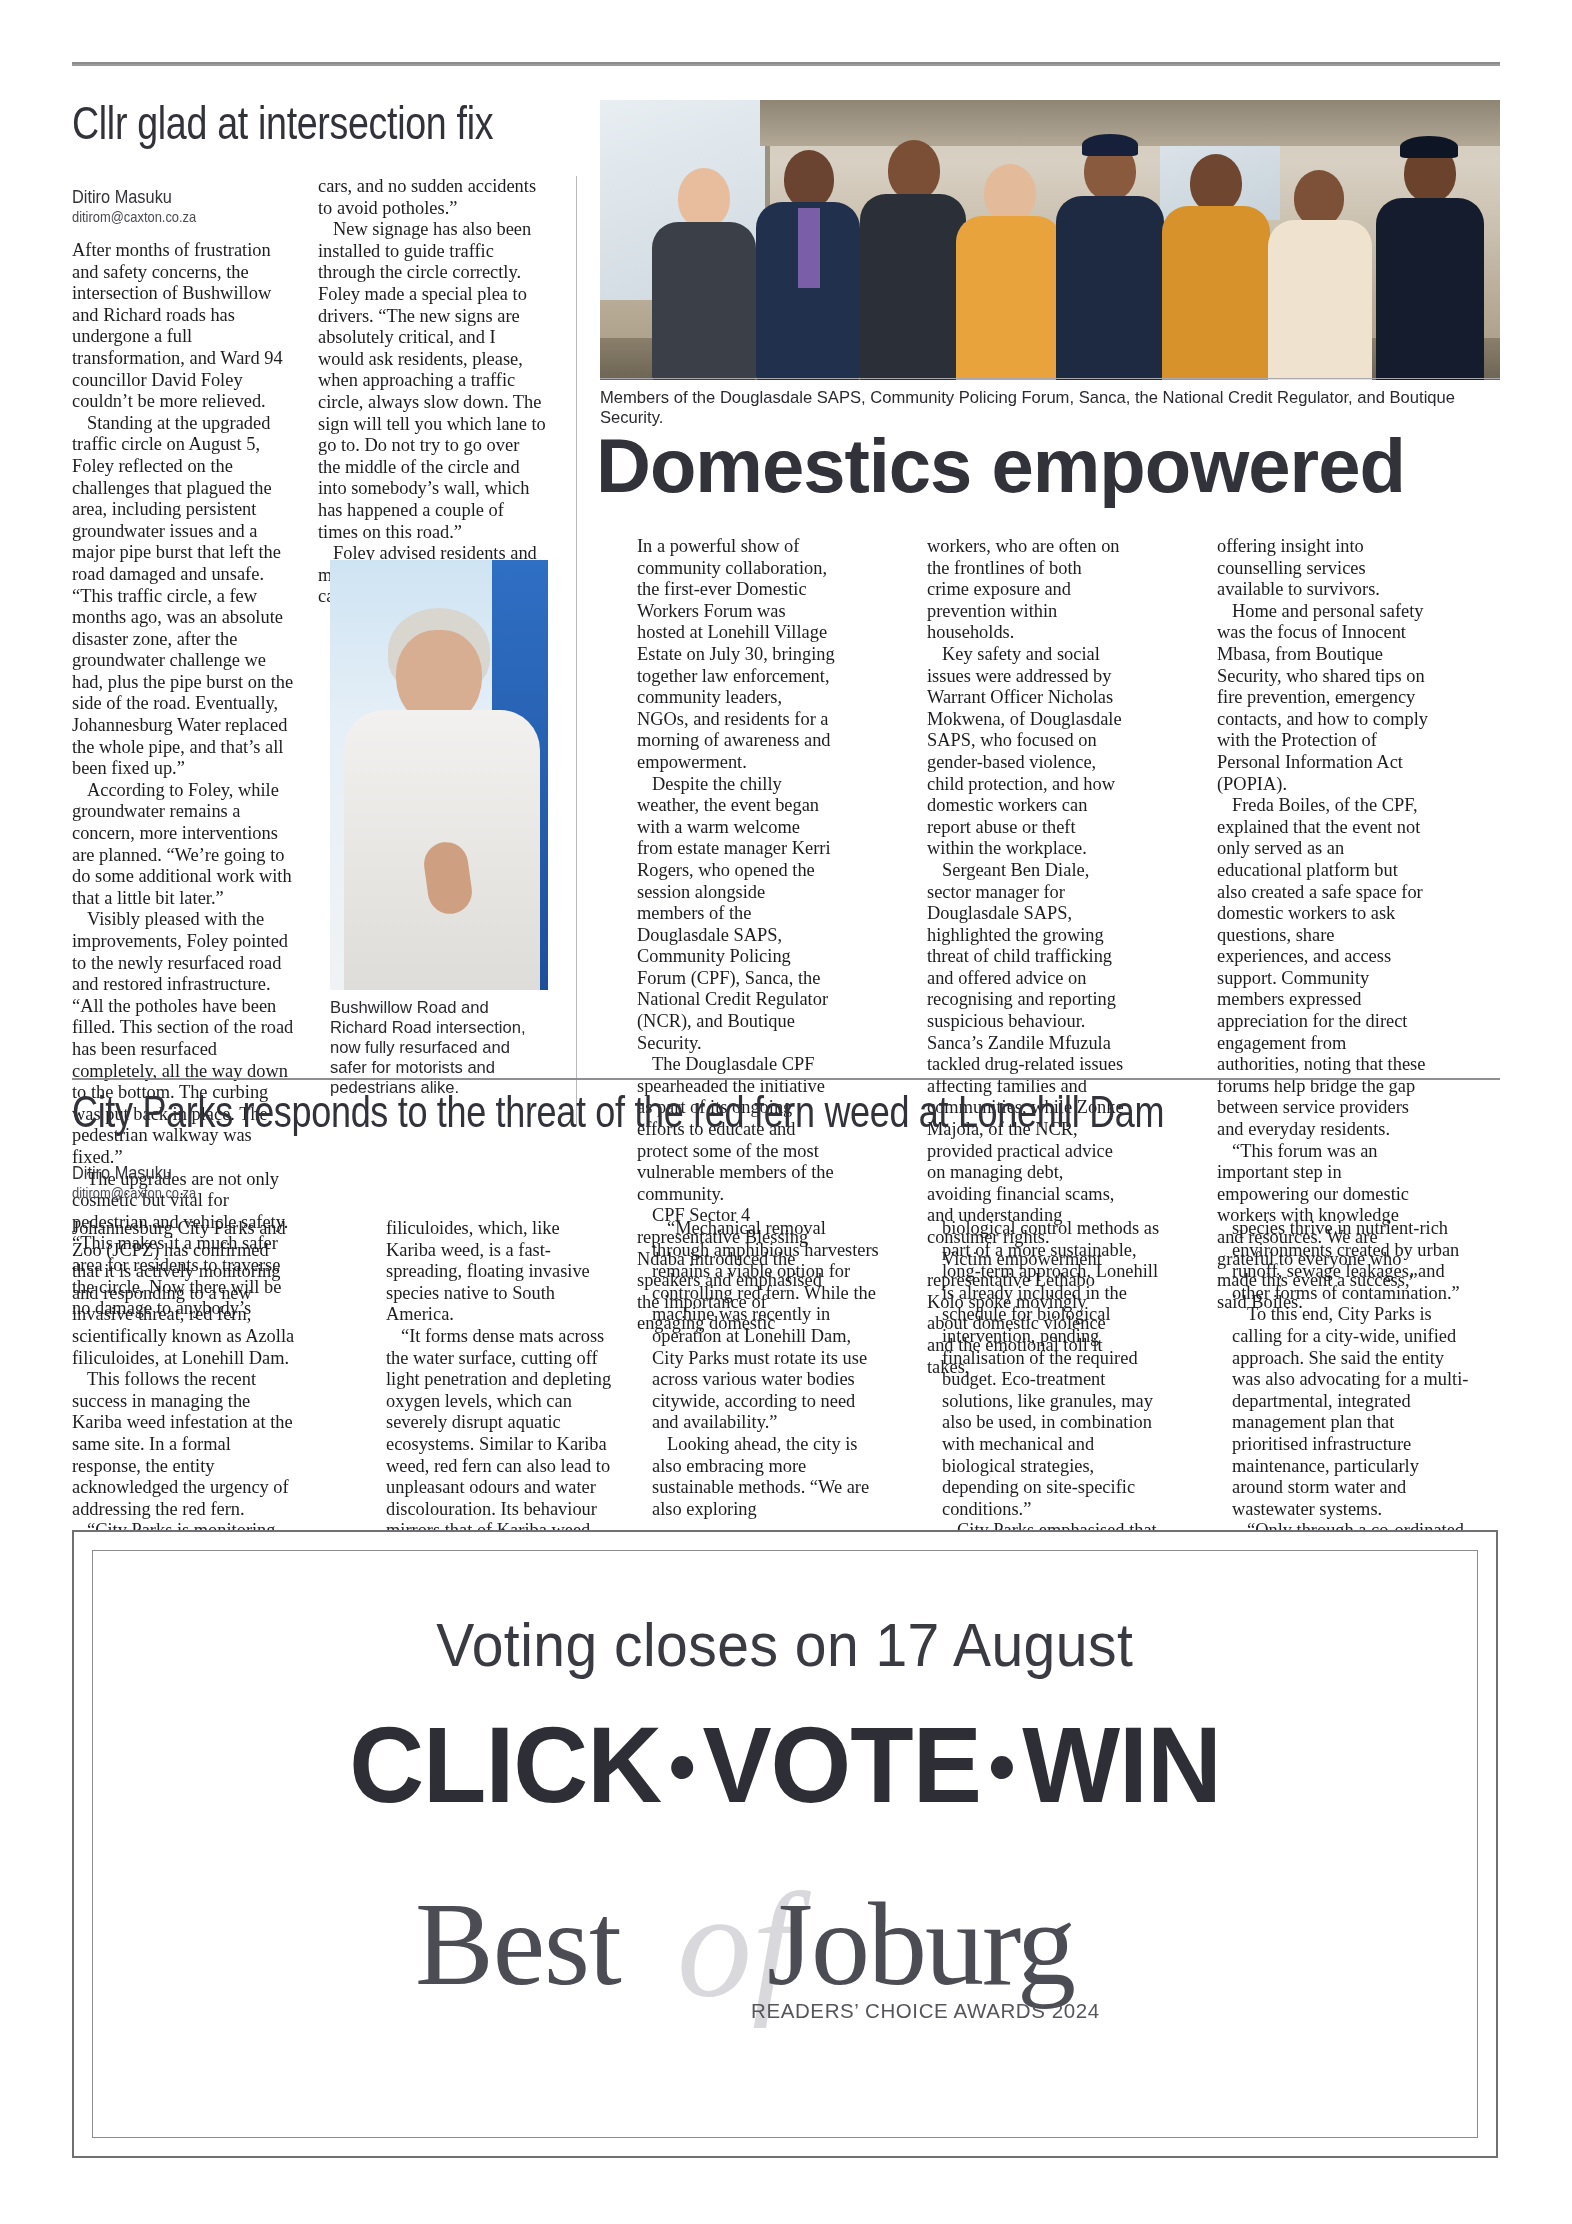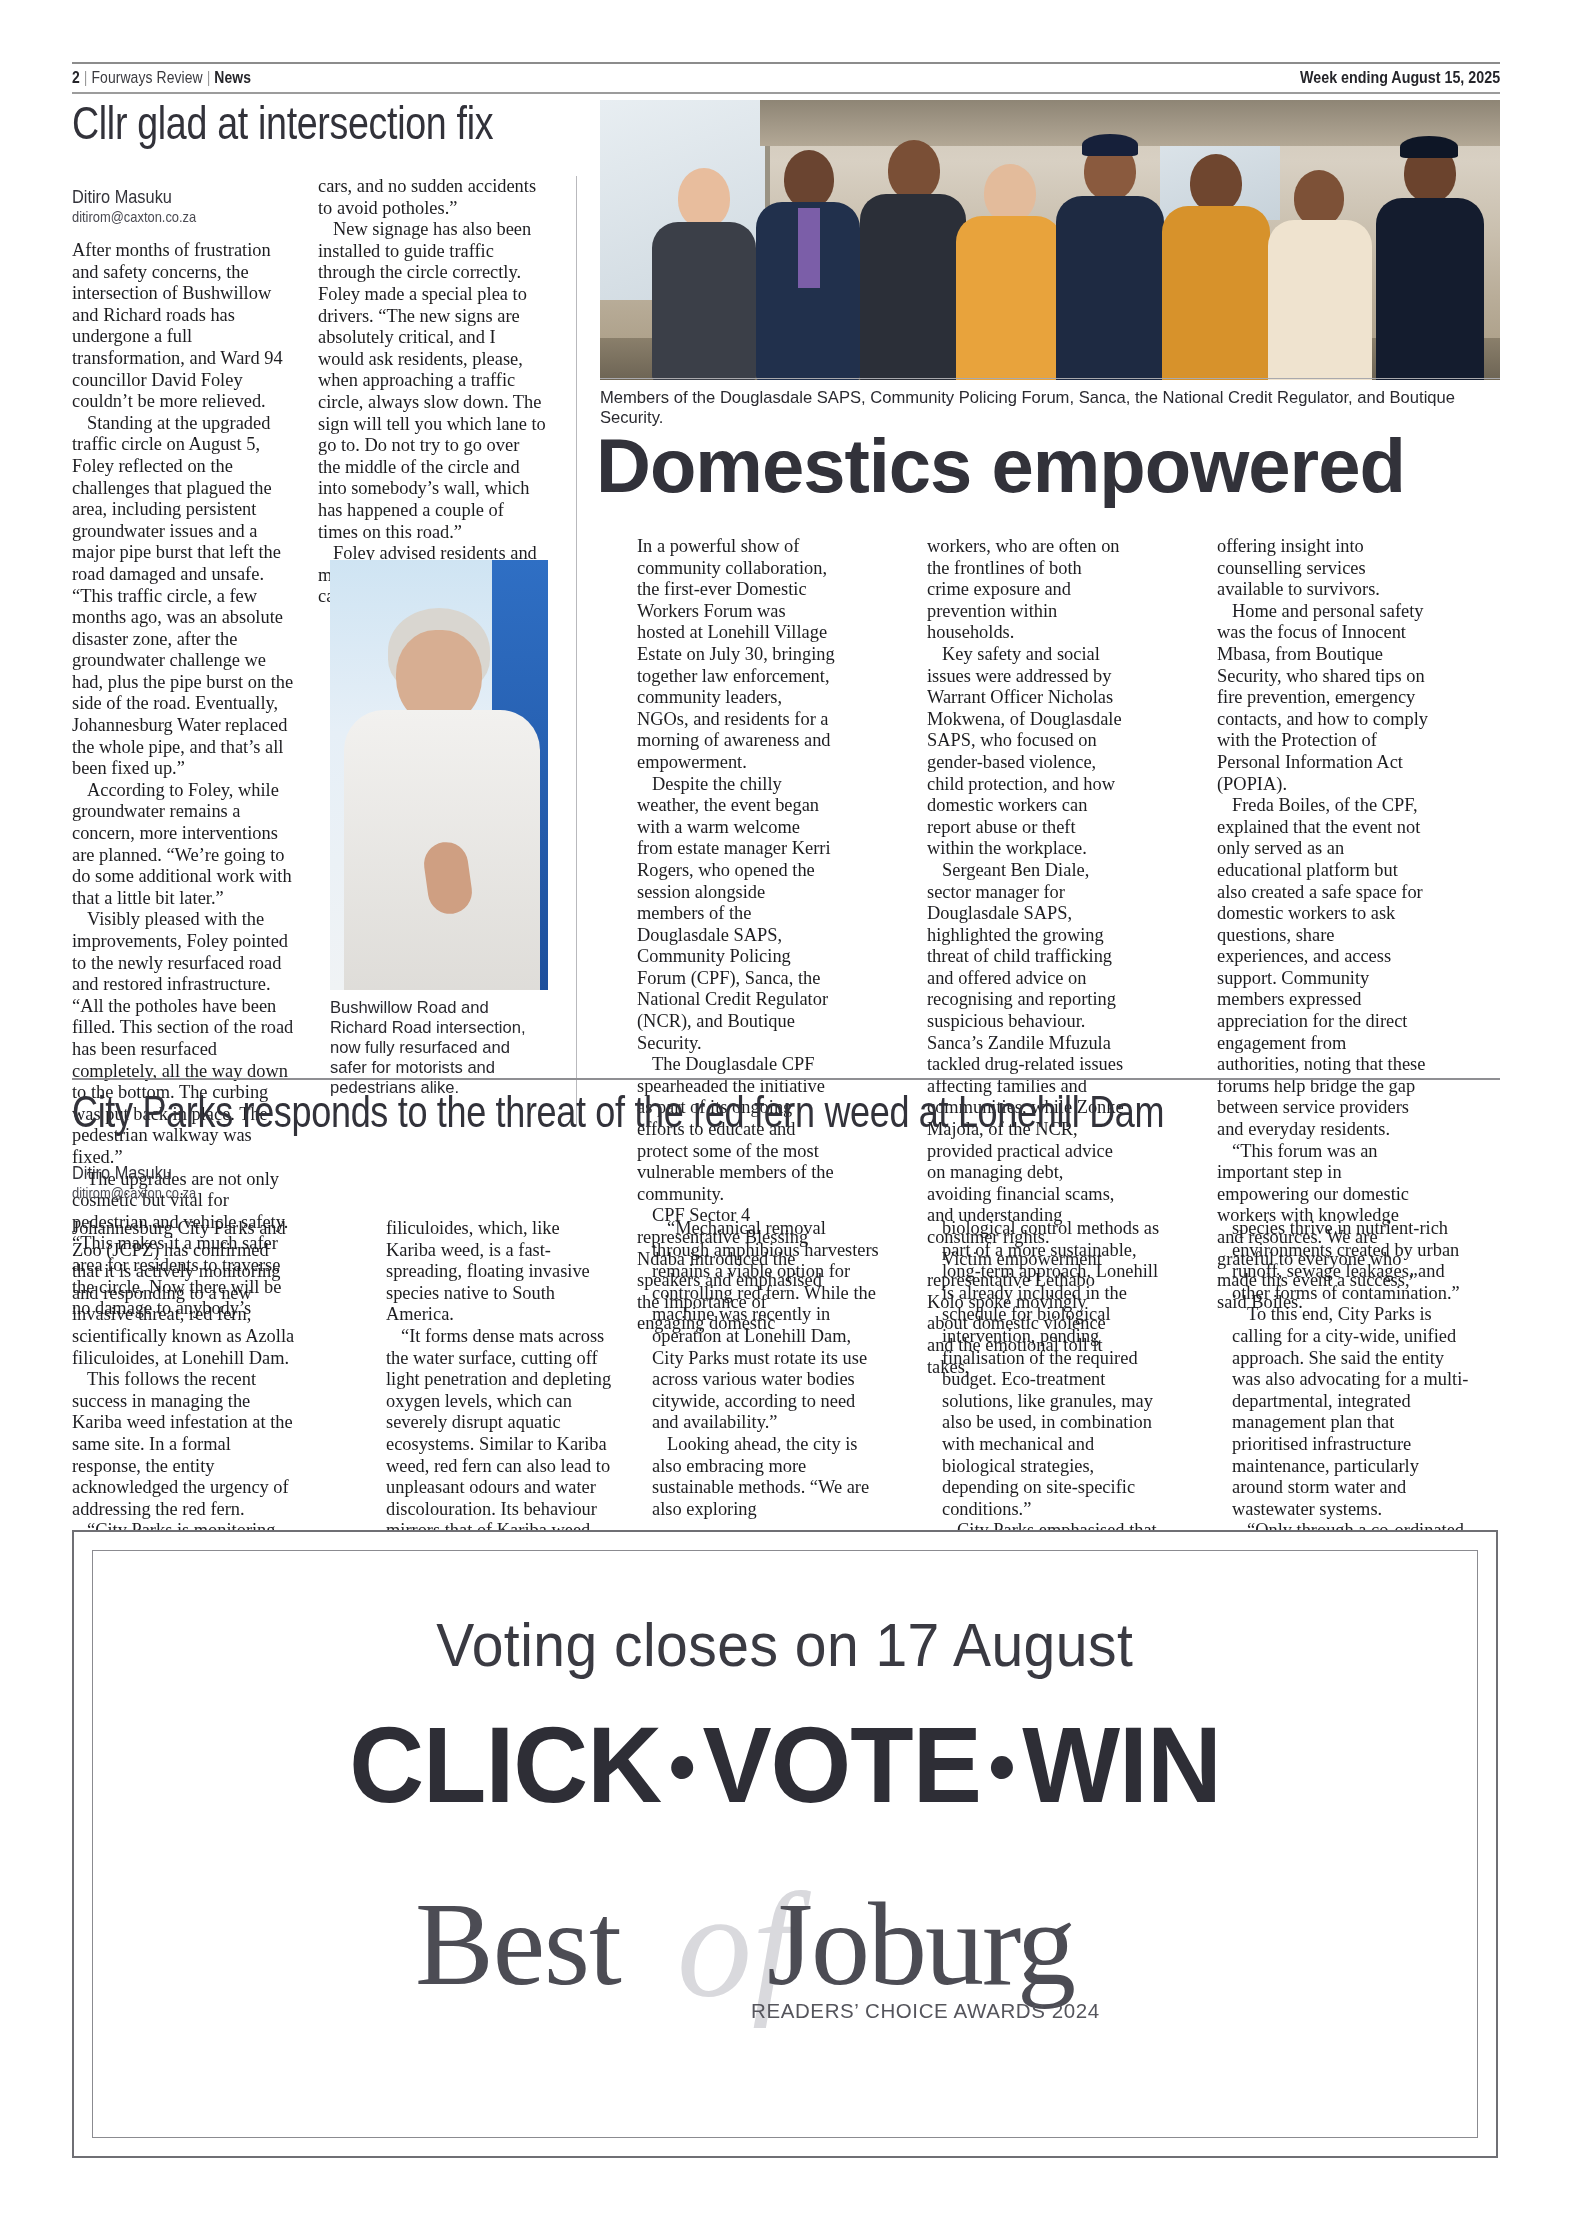--- a/index.html
+++ b/index.html
@@ -173,30 +173,20 @@
   .p2-thumb{position:absolute;left:96px;top:282px;width:44px;height:72px;
      background:#cf9f82;border-radius:22px;transform:rotate(-8deg);}
 </style>
 </head>
 <body>
 
 <div class="page">
 
   <div class="masthead">
     <div class="mast-rule-top"></div>
-    <div class="mast-row">
-      <div class="mast-left">
-        <span class="pg">2</span>
-        <span class="sep">|</span>
-        <span>Fourways Review</span>
-        <span class="sep">|</span>
-        <b>News</b>
-      </div>
-      <div class="mast-right">Week ending August 15, 2025</div>
-    </div>
     <div class="mast-rule-bot"></div>
   </div>
 
   <div class="s1-head">
     <div class="hl hl-cond">Cllr glad at intersection fix</div>
   </div>
 
   <div class="s1-by">
     <div class="byline-name">Ditiro Masuku</div>
     <div class="byline-mail">ditirom@caxton.co.za</div>

